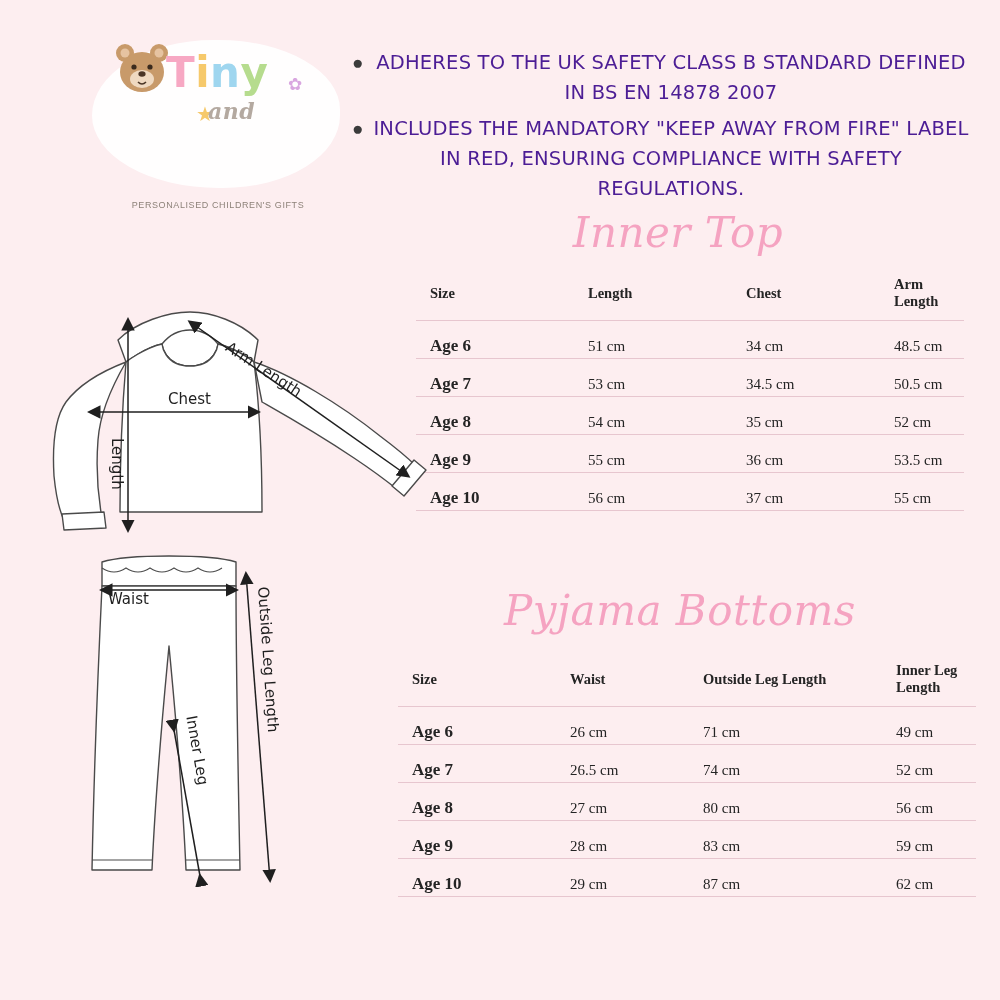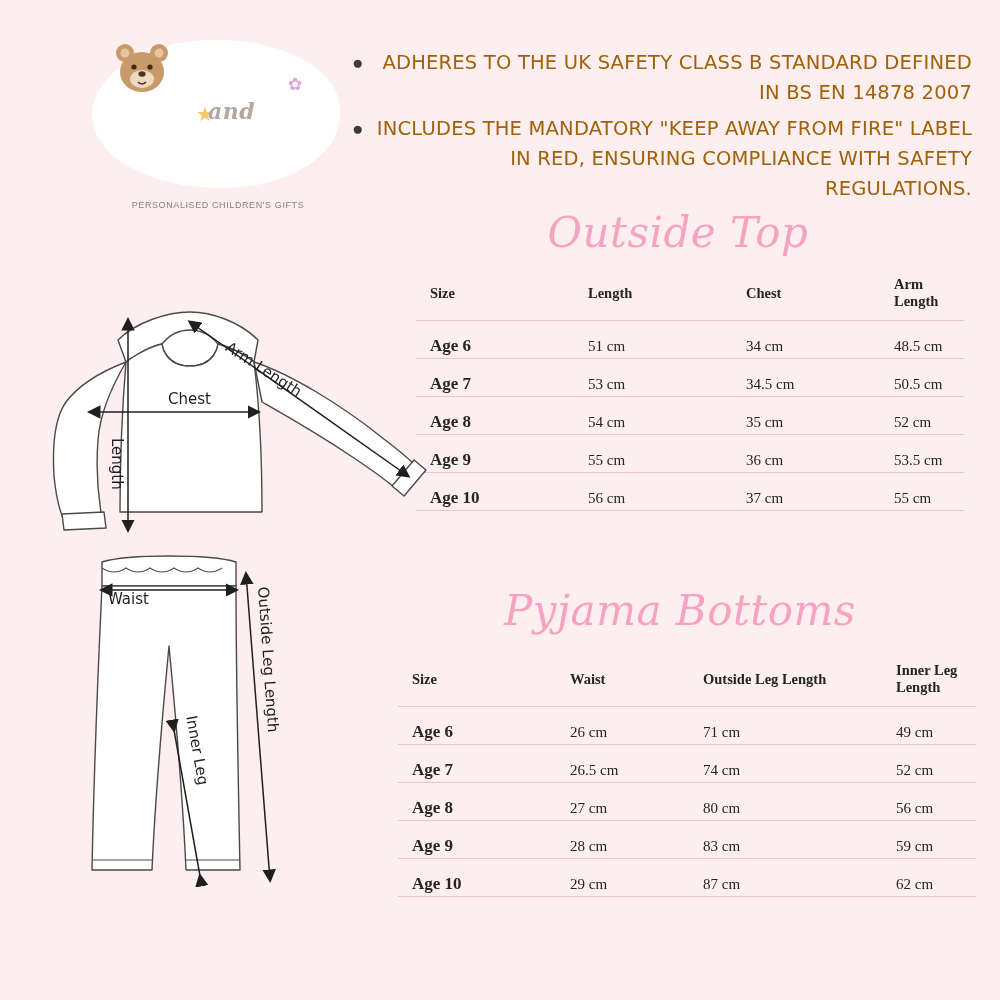--- a/index.html
+++ b/index.html
@@ -117,22 +117,22 @@
     flex: 0 0 18px;
     color: #3b3b3b;
     font-size: 19px;
     line-height: 30px;
   }
   .bullet-text {
     flex: 1;
     font-family: "DejaVu Sans", sans-serif;
     font-size: 19.5px;
     line-height: 30px;
-    color: #a16207;
-    text-align: right;
+    color: #4c1d95;
+    text-align: center;
     letter-spacing: 0.2px;
   }
 
   
   .section-title {
     position: absolute;
     color: #f5a3c1;
     font-family: "DejaVu Serif", serif;
     font-style: italic;
     font-size: 42px;
@@ -199,38 +199,41 @@
     <circle cx="15" cy="15" r="4.5" fill="#e6c3a1"></circle>
     <circle cx="49" cy="15" r="4.5" fill="#e6c3a1"></circle>
     <ellipse cx="32" cy="34" rx="22" ry="20" fill="#c89a6a"></ellipse>
     <ellipse cx="32" cy="41" rx="12" ry="9" fill="#efd9c1"></ellipse>
     <ellipse cx="32" cy="36" rx="3.6" ry="2.8" fill="#4a3526"></ellipse>
     <circle cx="24" cy="29" r="2.6" fill="#3a2a1d"></circle>
     <circle cx="40" cy="29" r="2.6" fill="#3a2a1d"></circle>
     <path d="M28 44 q4 4 8 0" stroke="#4a3526" stroke-width="1.6" fill="none"></path>
   </svg>
 
+  <div class="logo-word" id="logo-tiny">
+    <span>T</span><span>i</span><span>n</span><span>y</span>
+  </div>
   <div id="logo-star">★</div>
   <div class="logo-word" id="logo-and">and</div>
   <div id="logo-flower">✿</div>
   <div id="logo-tagline">PERSONALISED CHILDREN'S GIFTS</div>
 </div>
 
 <div id="bullets">
   <div class="bullet-row">
     <div class="bullet-dot">●</div>
     <div class="bullet-text">ADHERES TO THE UK SAFETY CLASS B STANDARD DEFINED IN BS EN 14878 2007</div>
   </div>
   <div class="bullet-row">
     <div class="bullet-dot">●</div>
     <div class="bullet-text">INCLUDES THE MANDATORY "KEEP AWAY FROM FIRE" LABEL IN RED, ENSURING COMPLIANCE WITH SAFETY REGULATIONS.</div>
   </div>
 </div>
 
-<div class="section-title" id="title-top">Outside Top</div>
+<div class="section-title" id="title-top">Inner Top</div>
 <div class="section-title" id="title-bottoms">Pyjama Bottoms</div>
 
 <table id="table-top">
   <thead>
     <tr>
       <th style="width:140px">Size</th>
       <th style="width:140px">Length</th>
       <th style="width:130px">Chest</th>
       <th>Arm Length</th>
     </tr>

